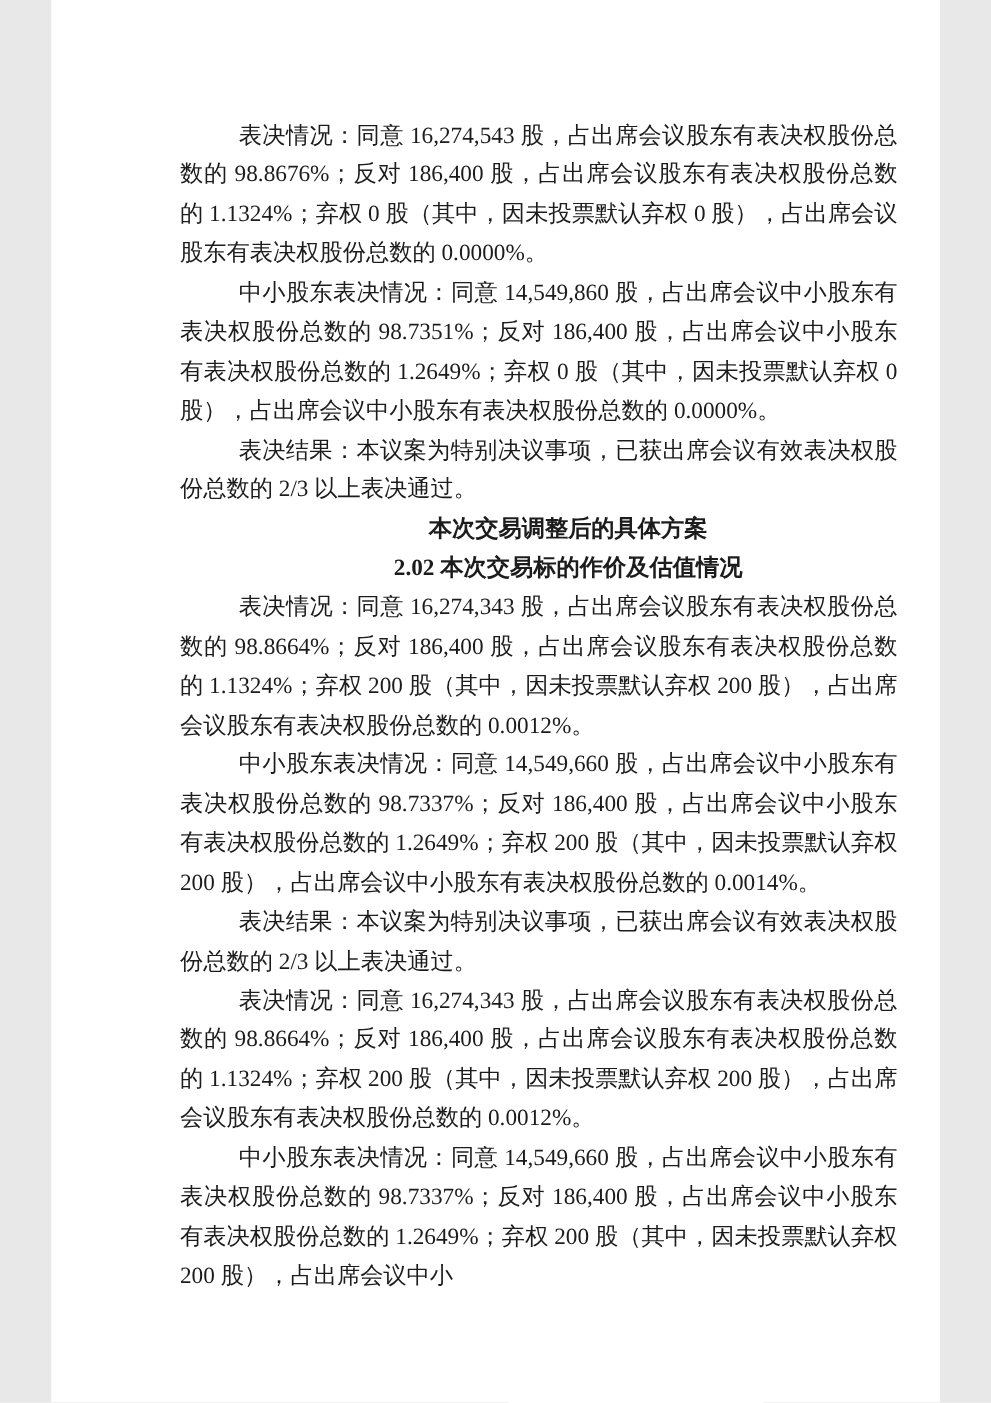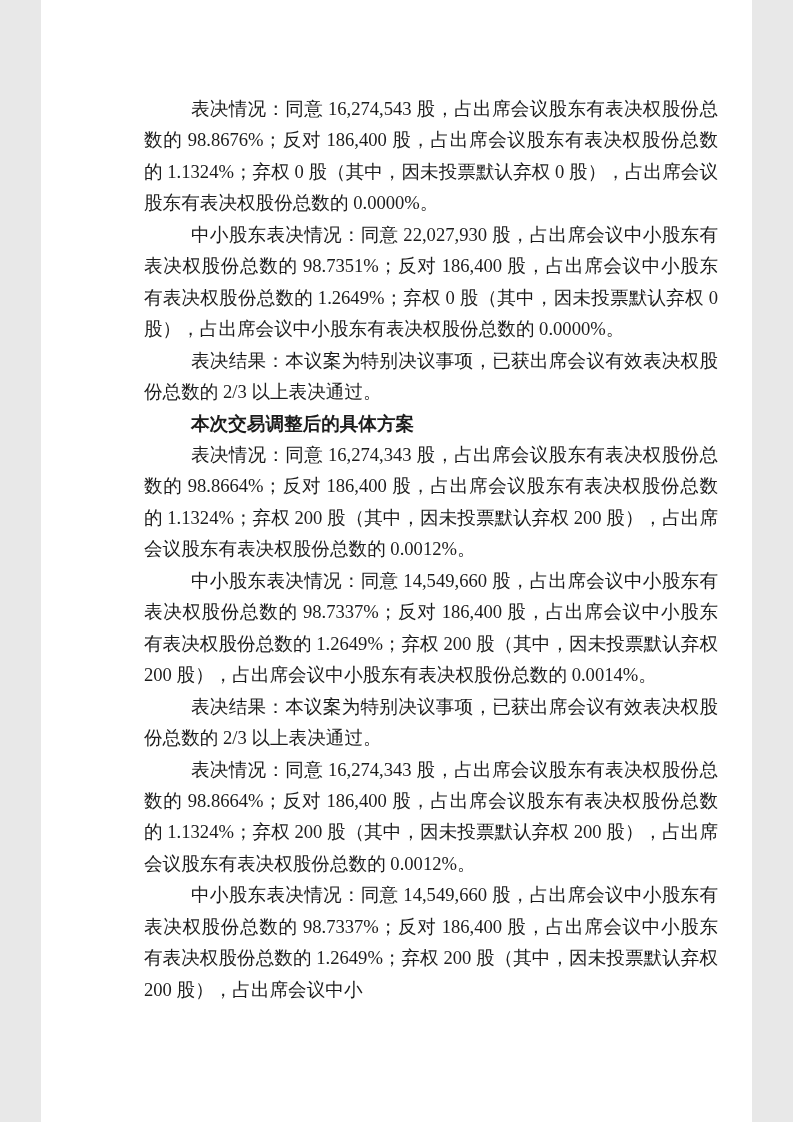--- a/index.html
+++ b/index.html
@@ -19,31 +19,32 @@
     line-height:31.45px;
     text-align:justify;
   }
   .content p{
     margin:0;
     text-indent:47px;
     word-break:break-all;
   }
   .content p.heading{
     font-weight:bold;
-    text-align:left;
+    text-align:center;
   }
 </style>
 </head>
 <body>
 
 <div class="page">
   <div class="content">
     <p>表决情况：同意 16,274,543 股，占出席会议股东有表决权股份总数的 98.8676%；反对 186,400 股，占出席会议股东有表决权股份总数的 1.1324%；弃权 0 股（其中，因未投票默认弃权 0 股），占出席会议股东有表决权股份总数的 0.0000%。</p>
-    <p>中小股东表决情况：同意 22,027,930 股，占出席会议中小股东有表决权股份总数的 98.7351%；反对 186,400 股，占出席会议中小股东有表决权股份总数的 1.2649%；弃权 0 股（其中，因未投票默认弃权 0 股），占出席会议中小股东有表决权股份总数的 0.0000%。</p>
+    <p>中小股东表决情况：同意 14,549,860 股，占出席会议中小股东有表决权股份总数的 98.7351%；反对 186,400 股，占出席会议中小股东有表决权股份总数的 1.2649%；弃权 0 股（其中，因未投票默认弃权 0 股），占出席会议中小股东有表决权股份总数的 0.0000%。</p>
     <p>表决结果：本议案为特别决议事项，已获出席会议有效表决权股份总数的 2/3 以上表决通过。</p>
     <p class="heading">本次交易调整后的具体方案</p>
+    <p class="heading">2.02 本次交易标的作价及估值情况</p>
     <p>表决情况：同意 16,274,343 股，占出席会议股东有表决权股份总数的 98.8664%；反对 186,400 股，占出席会议股东有表决权股份总数的 1.1324%；弃权 200 股（其中，因未投票默认弃权 200 股），占出席会议股东有表决权股份总数的 0.0012%。</p>
     <p>中小股东表决情况：同意 14,549,660 股，占出席会议中小股东有表决权股份总数的 98.7337%；反对 186,400 股，占出席会议中小股东有表决权股份总数的 1.2649%；弃权 200 股（其中，因未投票默认弃权 200 股），占出席会议中小股东有表决权股份总数的 0.0014%。</p>
     <p>表决结果：本议案为特别决议事项，已获出席会议有效表决权股份总数的 2/3 以上表决通过。</p>
     <p>表决情况：同意 16,274,343 股，占出席会议股东有表决权股份总数的 98.8664%；反对 186,400 股，占出席会议股东有表决权股份总数的 1.1324%；弃权 200 股（其中，因未投票默认弃权 200 股），占出席会议股东有表决权股份总数的 0.0012%。</p>
     <p>中小股东表决情况：同意 14,549,660 股，占出席会议中小股东有表决权股份总数的 98.7337%；反对 186,400 股，占出席会议中小股东有表决权股份总数的 1.2649%；弃权 200 股（其中，因未投票默认弃权 200 股），占出席会议中小</p>
   </div>
 </div>
 
 </body></html>

